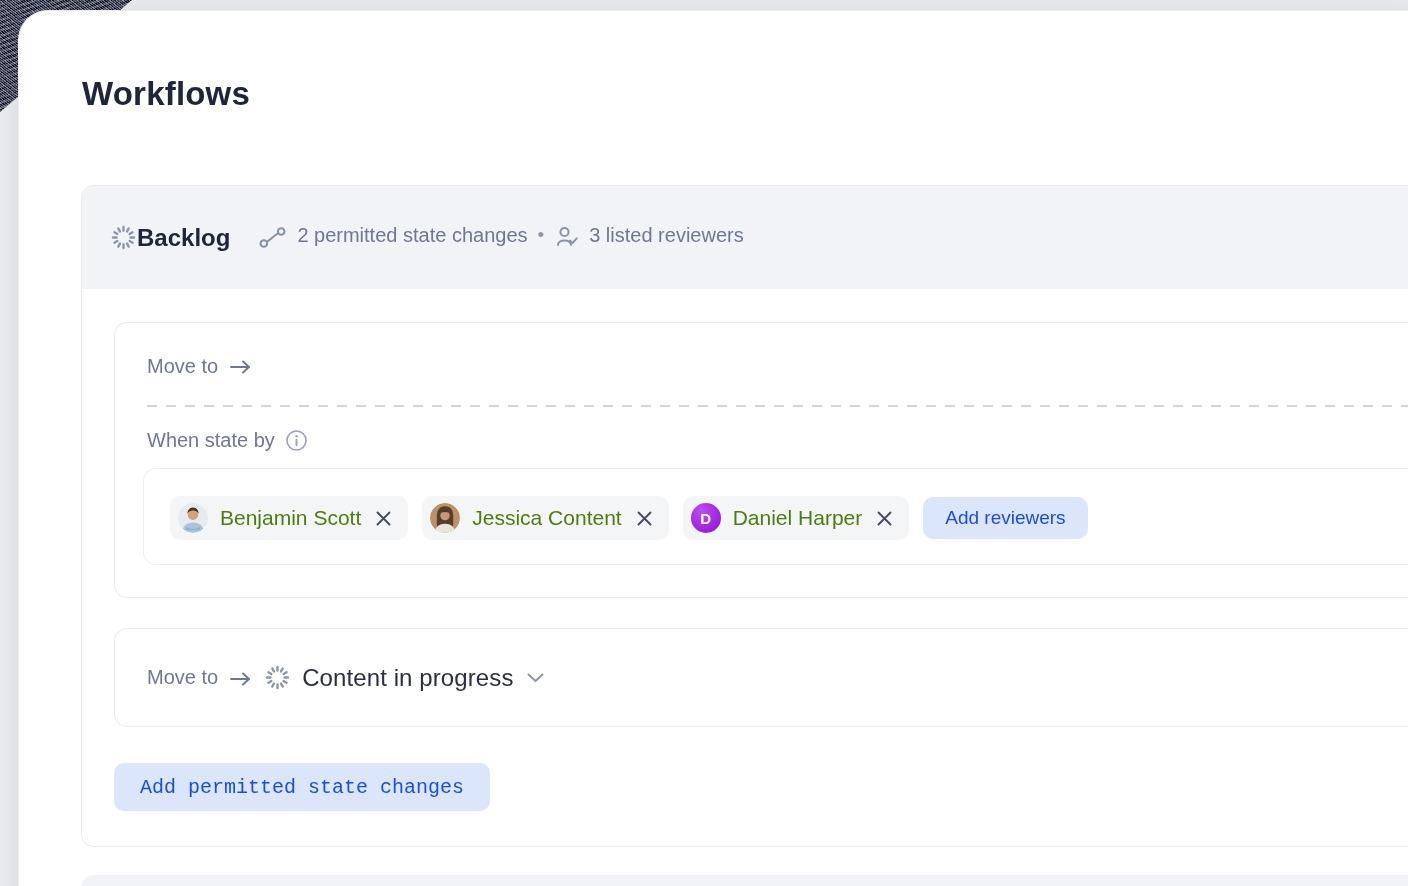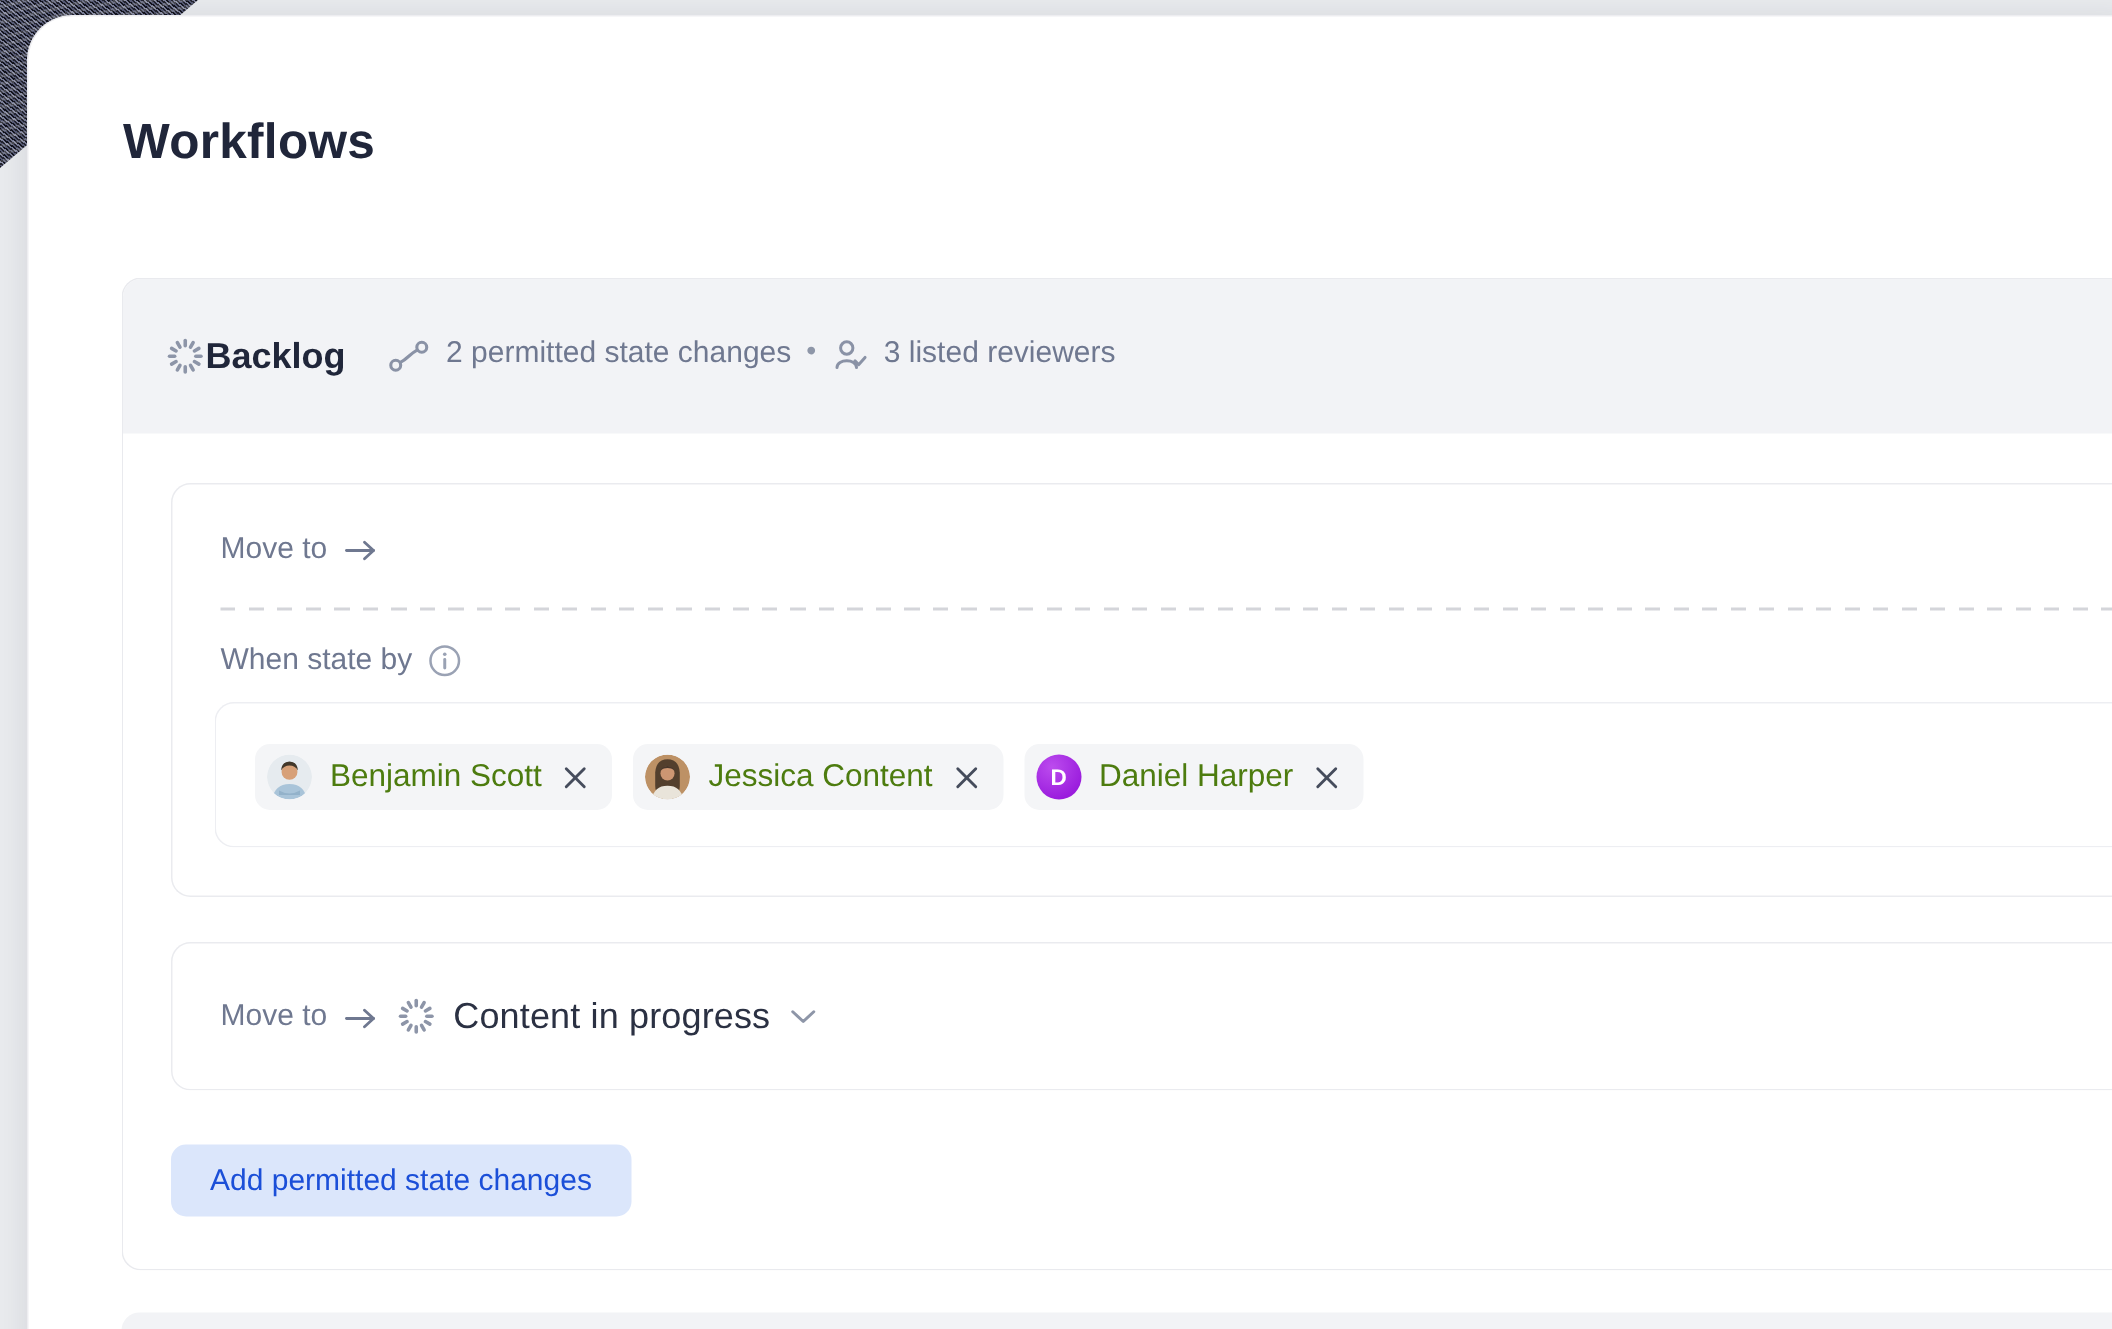--- a/index.html
+++ b/index.html
@@ -79,21 +79,21 @@
     background:radial-gradient(circle at 35% 28%,#bc4cee,#9a1cdd 75%);
     color:#fff;font-size:15px;font-weight:700;
     display:flex;align-items:center;justify-content:center;
   }
   .btn-soft{
     display:inline-flex;align-items:center;background:#dbe6fb;color:#1b4fd8;
     border:none;border-radius:10px;font-family:"Liberation Sans",sans-serif;
     font-weight:500;cursor:pointer;
   }
   .btn-add-reviewers{height:42px;padding:0 22px;font-size:19px;}
-  .btn-add-state{height:48px;padding:0 26px;font-size:20px;margin-top:36px;}
+  .btn-add-state{height:48px;padding:0 26px;font-size:20px;margin-top:36px;font-family:Liberation Mono, monospace;}
   .gap-between-cards{height:30px;}
   .next-header{
     margin-top:28px;width:1350px;height:40px;background:#f2f3f6;border-radius:12px 0 0 0;
   }
 </style>
 </head>
 <body>
 
 <svg width="0" height="0" style="position:absolute">
   <defs>
@@ -236,20 +236,21 @@
               <span class="avatar-initial">D</span>
               <span class="chip-name">Daniel Harper</span>
               <span class="x">
                 <svg width="19" height="19" viewBox="0 0 19 19" stroke="#454c5c" stroke-width="1.9" stroke-linecap="round">
                     <path d="M3.5 3.5 L15.5 15.5"></path>
                     <path d="M15.5 3.5 L3.5 15.5"></path>
                   </svg>
               </span>
             </div>
 
+            <button class="btn-soft btn-add-reviewers">Add reviewers</button>
           </div>
         </div>
 
         <div class="gap-between-cards"></div>
 
         
         <div class="t-card compact">
           <div class="row-moveto" style="padding-left:32px">
             <span class="move-label">Move to</span>
             <span class="move-arrow">

